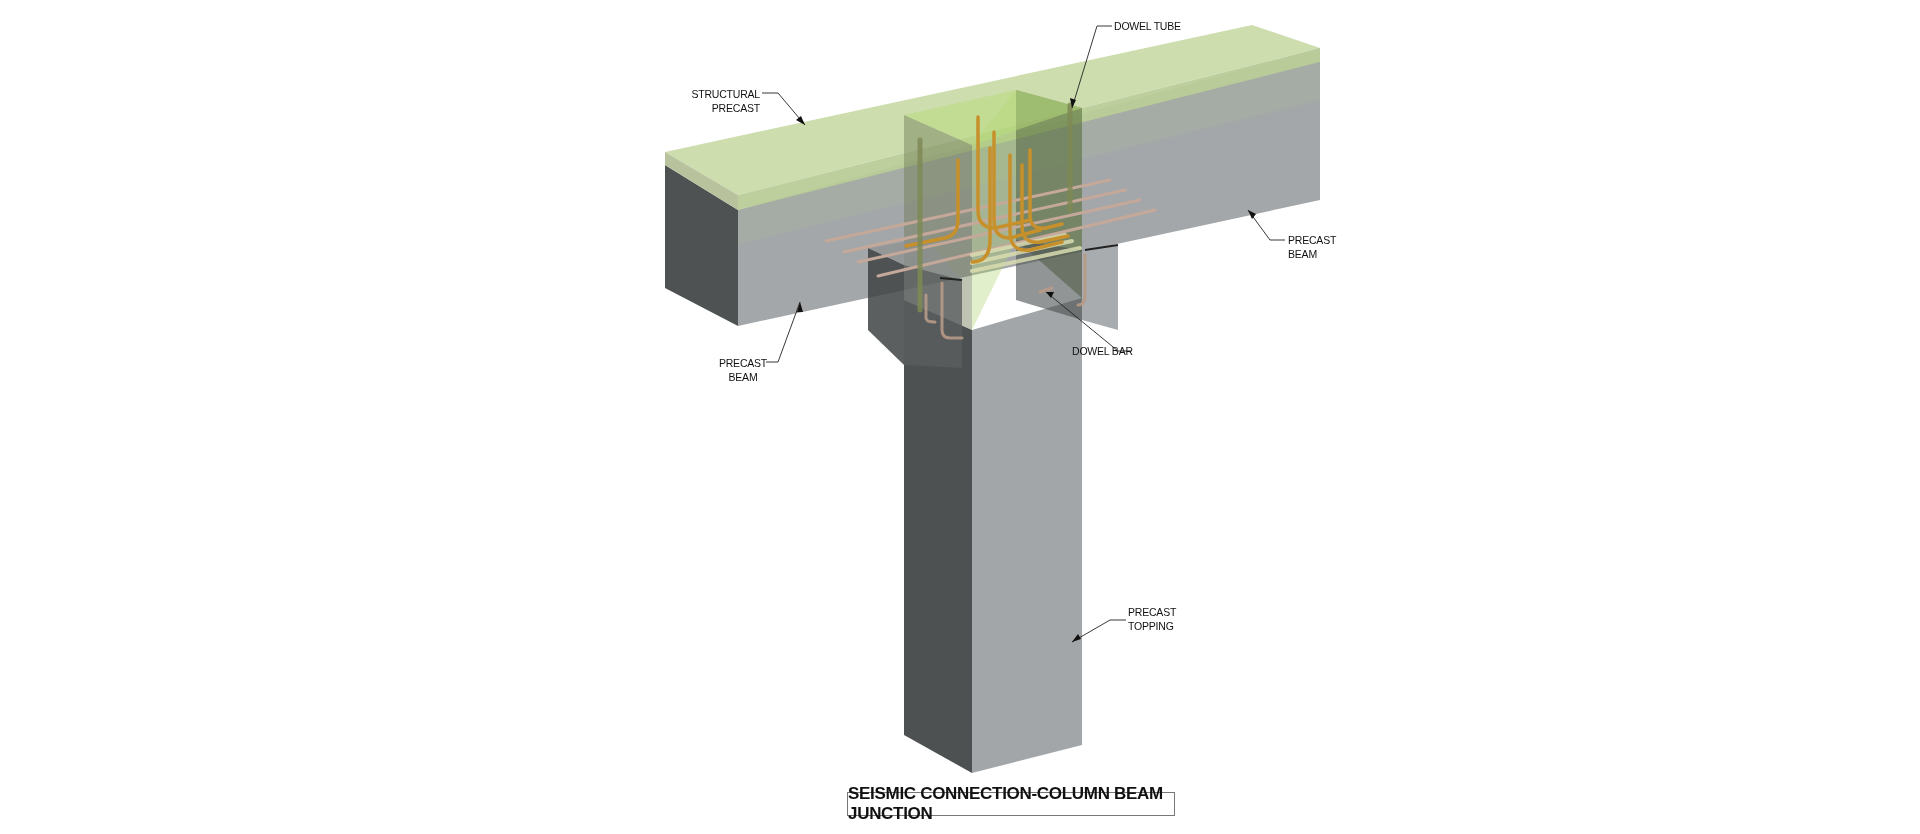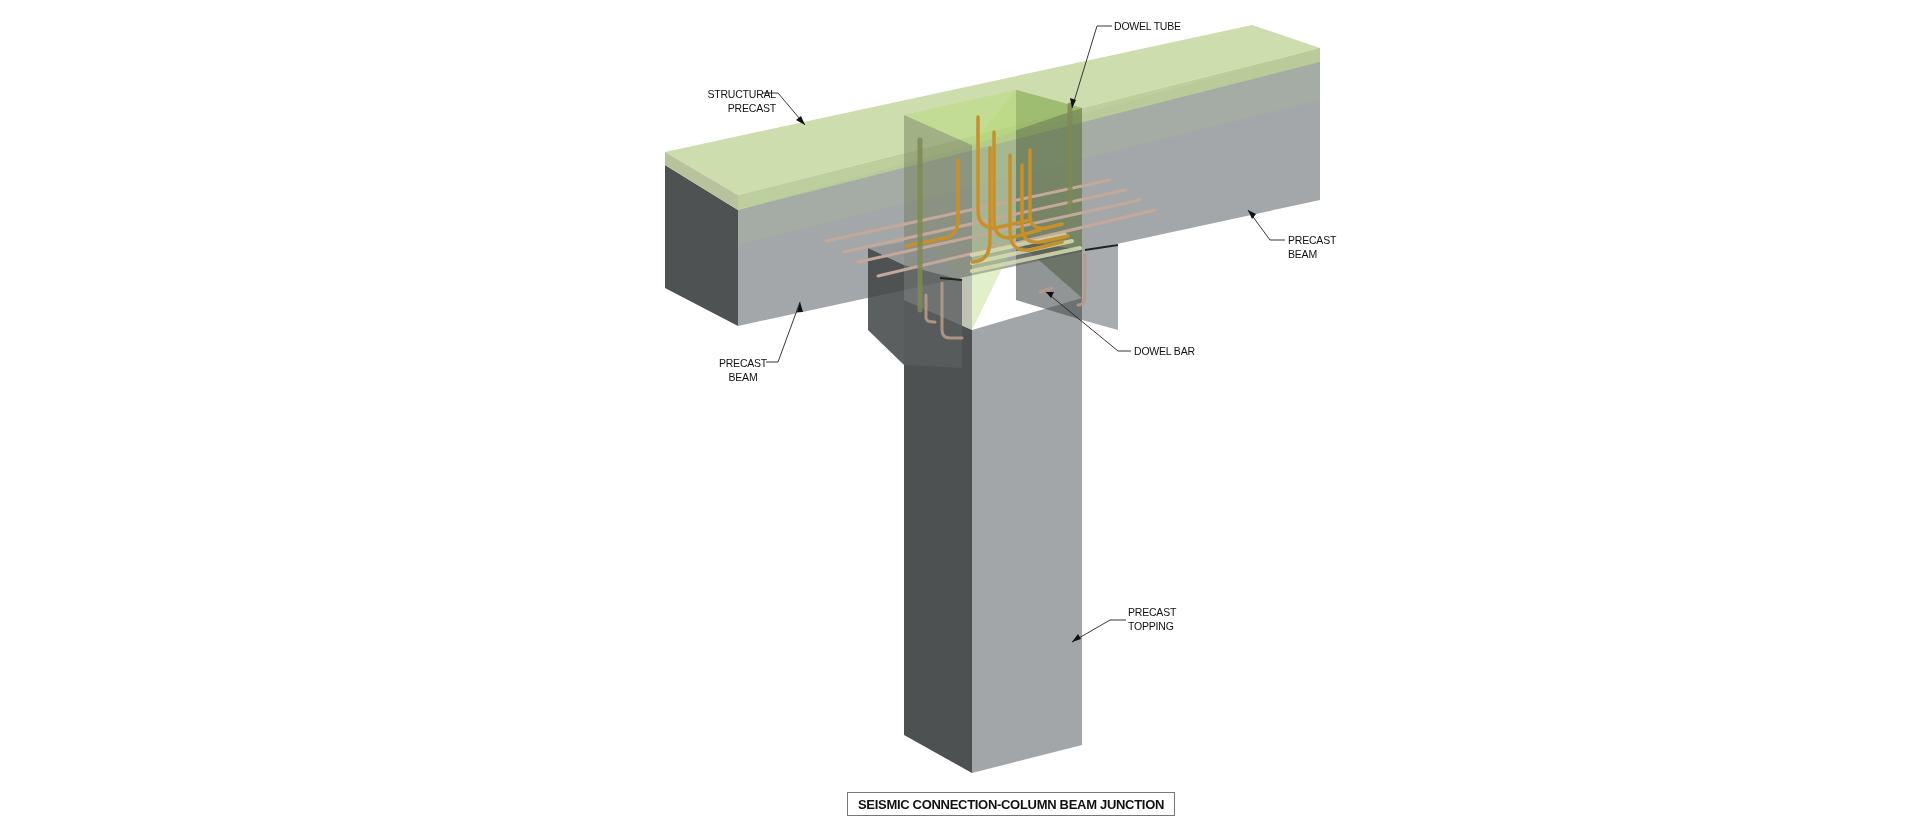--- a/index.html
+++ b/index.html
@@ -1,21 +1,21 @@
 <!DOCTYPE html>
 <html><head>
 <meta charset="utf-8">
 <style>
   html, body { margin: 0; padding: 0; background: #ffffff; }
   body { width: 1920px; height: 834px; position: relative; overflow: hidden; font-family: "Liberation Sans", sans-serif; }
   #drawing { position: absolute; left: 0; top: 0; width: 1920px; height: 834px; }
   .label { position: absolute; font-size: 10.5px; line-height: 14px; color: #111; letter-spacing: -0.2px; white-space: nowrap; }
-  .label.right { text-align: right; margin-left: 16px; }
+  .label.right { text-align: right; }
   .label.center { text-align: center; }
-  .title-box { position: absolute; left: 847px; top: 792px; width: 328px; height: 24px; border: 1px solid #777; box-sizing: border-box; display: flex; align-items: center; justify-content: center; font-weight: bold; font-size: 13px; color: #111; letter-spacing: -0.3px; background: #fff; }
+  .title-box { position: absolute; left: 847px; top: 792px; width: 328px; height: 24px; border: 1px solid #777; box-sizing: border-box; display: flex; align-items: center; justify-content: center; font-weight: bold; font-size: 17px; color: #111; letter-spacing: -0.3px; background: #fff; }
 </style>
 </head>
 <body>
 
 <div id="drawing">
   <svg width="1920" height="834" viewBox="0 0 1920 834" xmlns="http://www.w3.org/2000/svg">
 
     <g>
       <polygon points="904,300 972,330 972,773 904,735" fill="#4d5152"></polygon>
       <polygon points="972,330 1082,298 1082,745 972,773" fill="#a3a6a8"></polygon>
@@ -120,21 +120,21 @@
 <div class="label" style="left:1288px; top:233px;">
   <div>PRECAST</div>
   <div>BEAM</div>
 </div>
 
 <div class="label center" style="left:718px; top:356px; width:50px;">
   <div>PRECAST</div>
   <div>BEAM</div>
 </div>
 
-<div class="label" style="left:1134px; top:344px;">
+<div class="label" style="left:1072px; top:344px;">
   <div>DOWEL BAR</div>
 </div>
 
 <div class="label" style="left:1128px; top:605px;">
   <div>PRECAST</div>
   <div>TOPPING</div>
 </div>
 
 <div class="title-box">SEISMIC CONNECTION-COLUMN BEAM JUNCTION</div>
 

